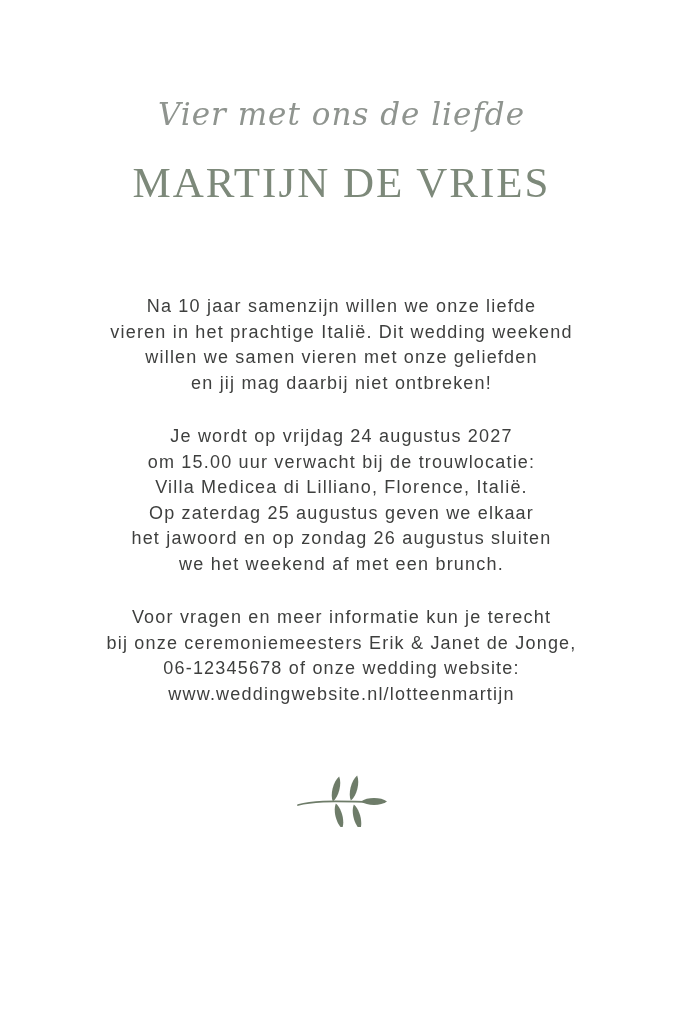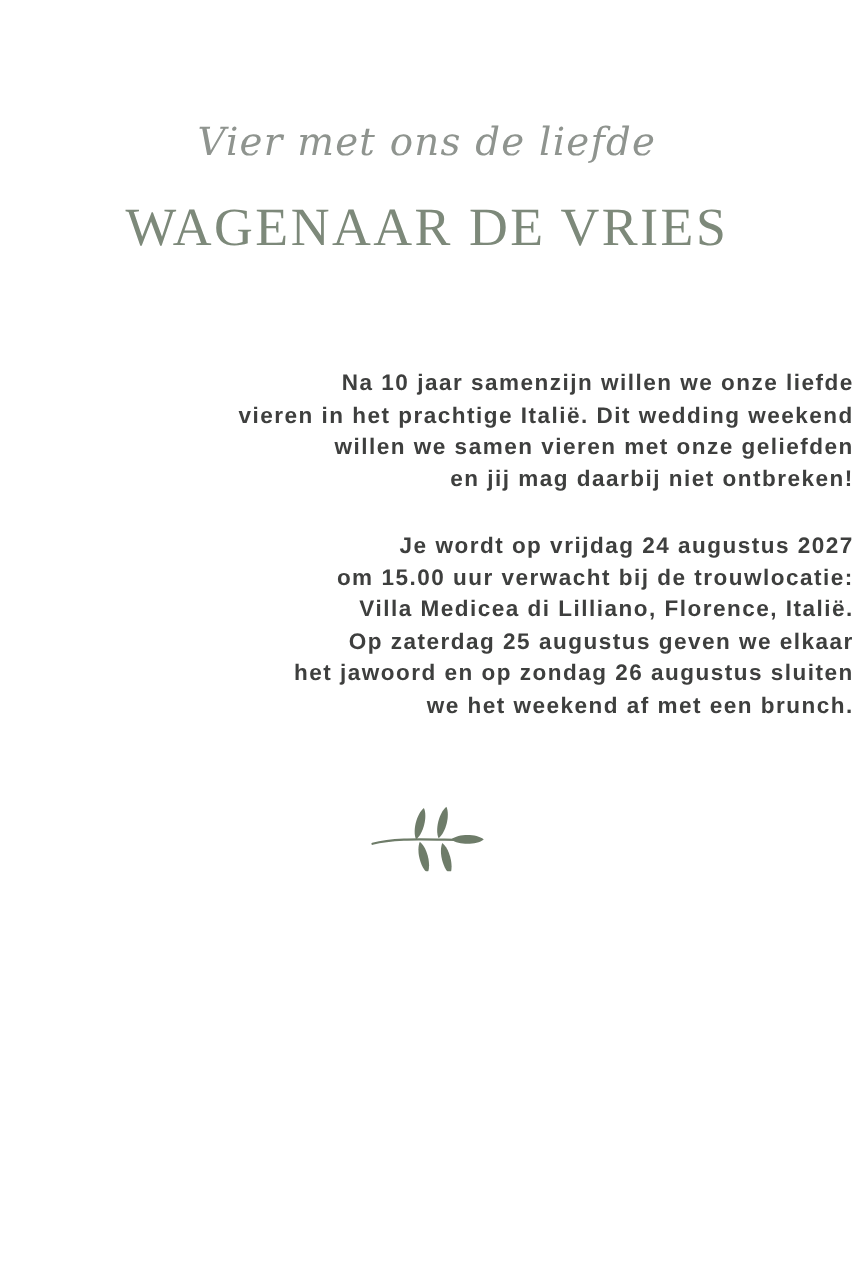--- a/index.html
+++ b/index.html
@@ -36,62 +36,65 @@
     line-height: 62px;
     letter-spacing: 2px;
     color: var(--heading, #7d897a);
   }
   .names-line {
     display: block;
   }
   .body-par {
     margin: 16px auto;
     font-family: "Liberation Sans", sans-serif;
-    font-weight: 700;
+    font-weight: 400;
     font-size: 18px;
     line-height: 25.5px;
     letter-spacing: 1.2px;
     color: var(--body, #3e3f3e);
     white-space: pre-line;
-    text-align: right;
   }
   .par-intro   { margin-top: 80px; }
   .par-details { margin-top: 28px; }
   .par-contact { margin-top: 28px; }
   .leaf-wrap {
     margin-top: 68px;
     line-height: 0;
   }
   .leaf-wrap svg {
     color: var(--leaf, #6e7c69);
   }
 </style>
 </head>
 <body>
 
 <div class="card">
 
   <div class="tagline">Vier met ons de liefde</div>
 
   <h1 class="names">
-    <span class="names-line">WAGENAAR DE VRIES</span>
+    <span class="names-line">MARTIJN DE VRIES</span>
   </h1>
 
   <p class="body-par par-intro">Na 10 jaar samenzijn willen we onze liefde
 vieren in het prachtige Italië. Dit wedding weekend
 willen we samen vieren met onze geliefden
 en jij mag daarbij niet ontbreken!</p>
 
   <p class="body-par par-details">Je wordt op vrijdag 24 augustus 2027
 om 15.00 uur verwacht bij de trouwlocatie:
 Villa Medicea di Lilliano, Florence, Italië.
 Op zaterdag 25 augustus geven we elkaar
 het jawoord en op zondag 26 augustus sluiten
 we het weekend af met een brunch.</p>
 
+  <p class="body-par par-contact">Voor vragen en meer informatie kun je terecht
+bij onze ceremoniemeesters Erik &amp; Janet de Jonge,
+06-12345678 of onze wedding website:
+www.weddingwebsite.nl/lotteenmartijn</p>
 
   <div class="leaf-wrap">
     <svg width="92" height="52" viewBox="0 0 92 52" aria-hidden="true">
       <path d="M2 30 C 22 24.5, 48 27, 88 27" fill="none" stroke="currentColor" stroke-width="1.8" stroke-linecap="round"></path>
       <path transform="translate(40,14) rotate(14)" d="M0 -13 C 4.6 -7, 4.6 7, 0 13 C -4.6 7, -4.6 -7, 0 -13 Z" fill="currentColor"></path>
       <path transform="translate(58,13) rotate(14)" d="M0 -13 C 4.6 -7, 4.6 7, 0 13 C -4.6 7, -4.6 -7, 0 -13 Z" fill="currentColor"></path>
       <path transform="translate(43,41) rotate(-14)" d="M0 -13 C 4.6 -7, 4.6 7, 0 13 C -4.6 7, -4.6 -7, 0 -13 Z" fill="currentColor"></path>
       <path transform="translate(61,42) rotate(-14)" d="M0 -13 C 4.6 -7, 4.6 7, 0 13 C -4.6 7, -4.6 -7, 0 -13 Z" fill="currentColor"></path>
       <path transform="translate(78,26.5) rotate(90)" d="M0 -13 C 4.6 -7, 4.6 7, 0 13 C -4.6 7, -4.6 -7, 0 -13 Z" fill="currentColor"></path>
     </svg>

